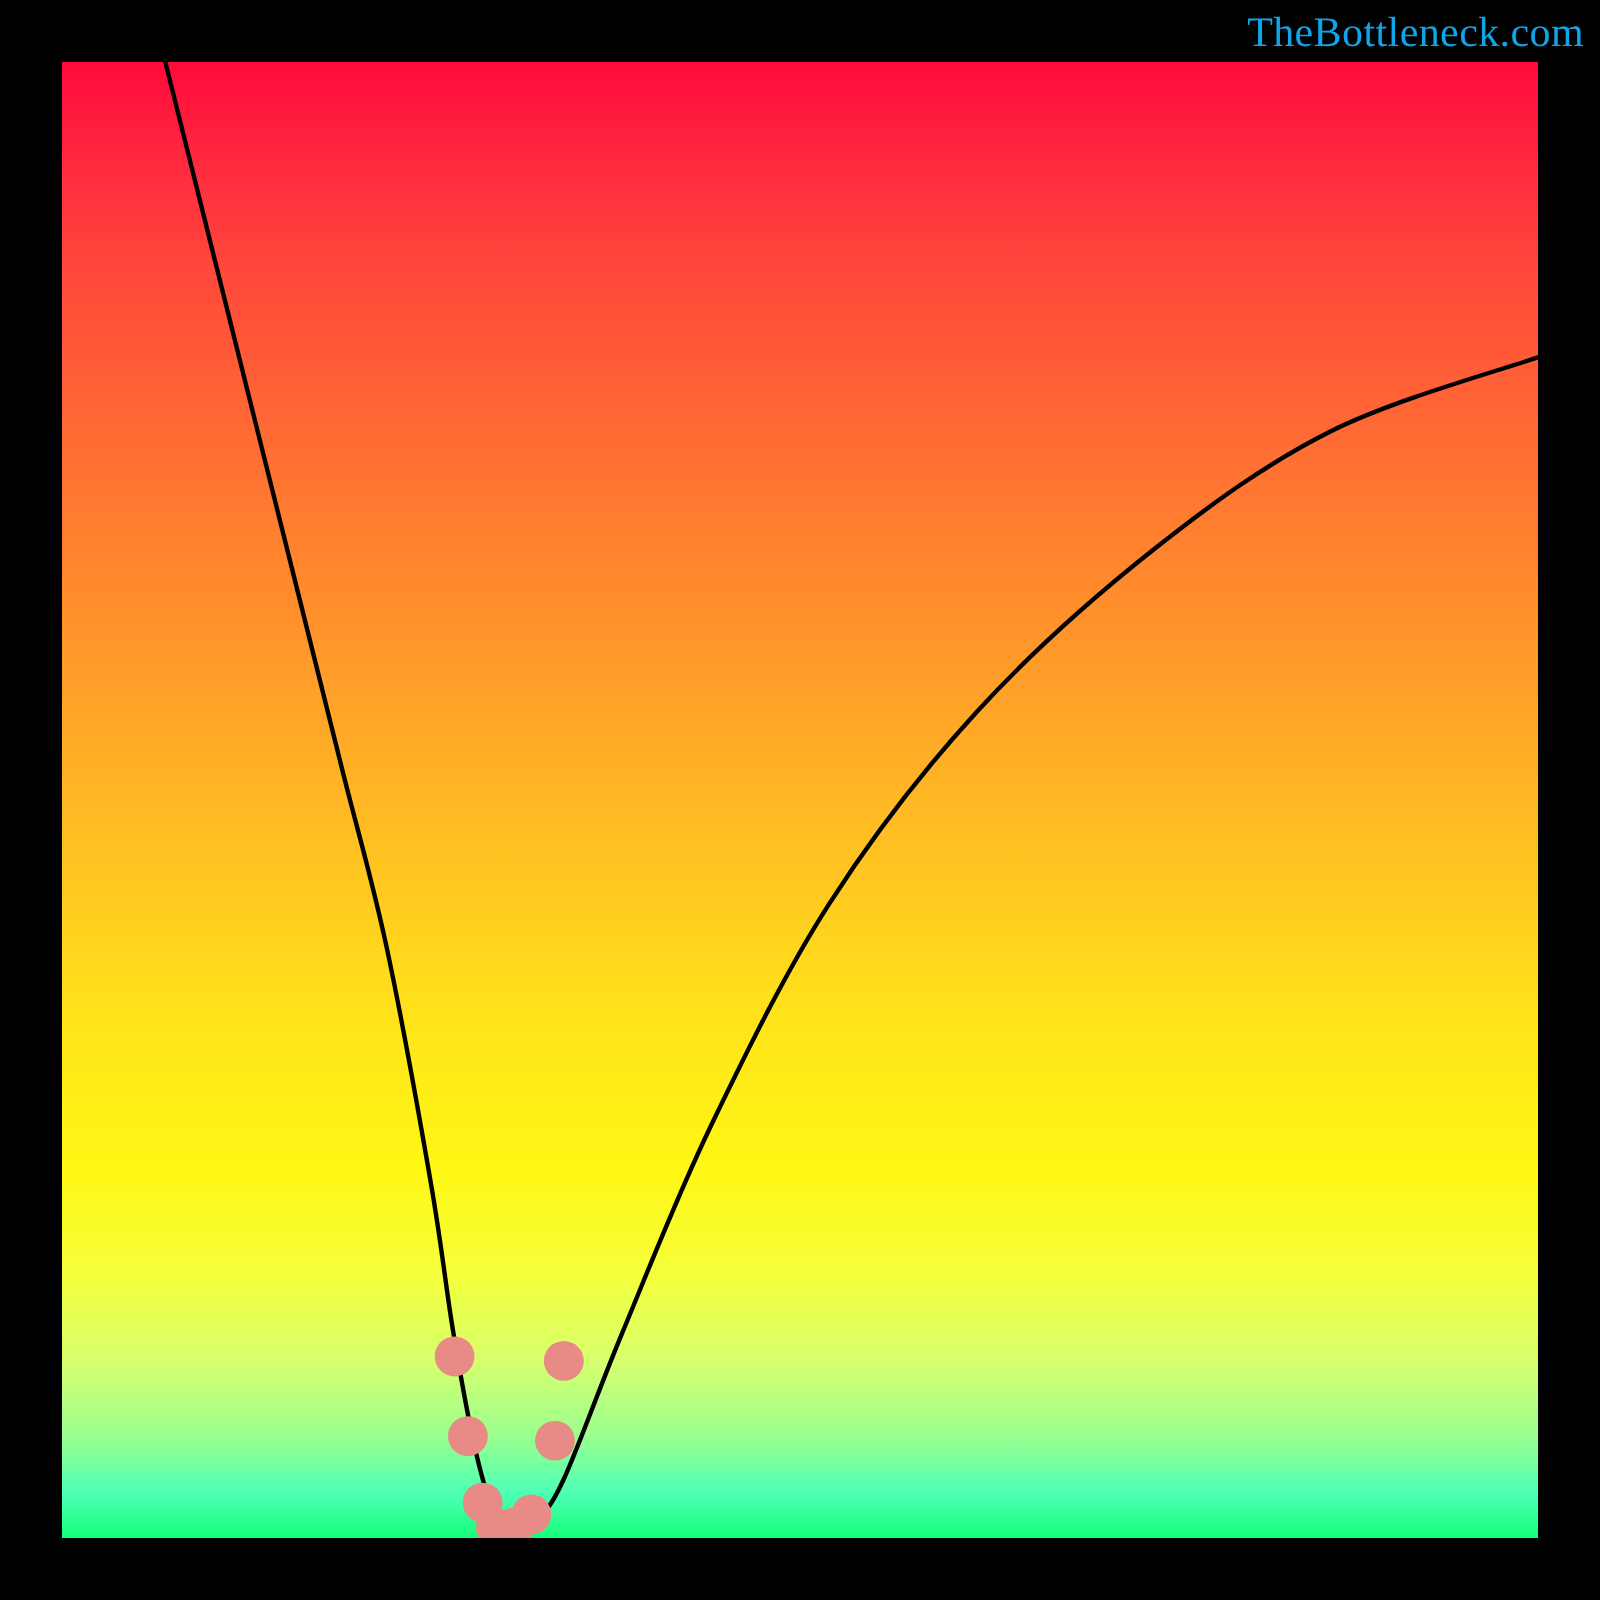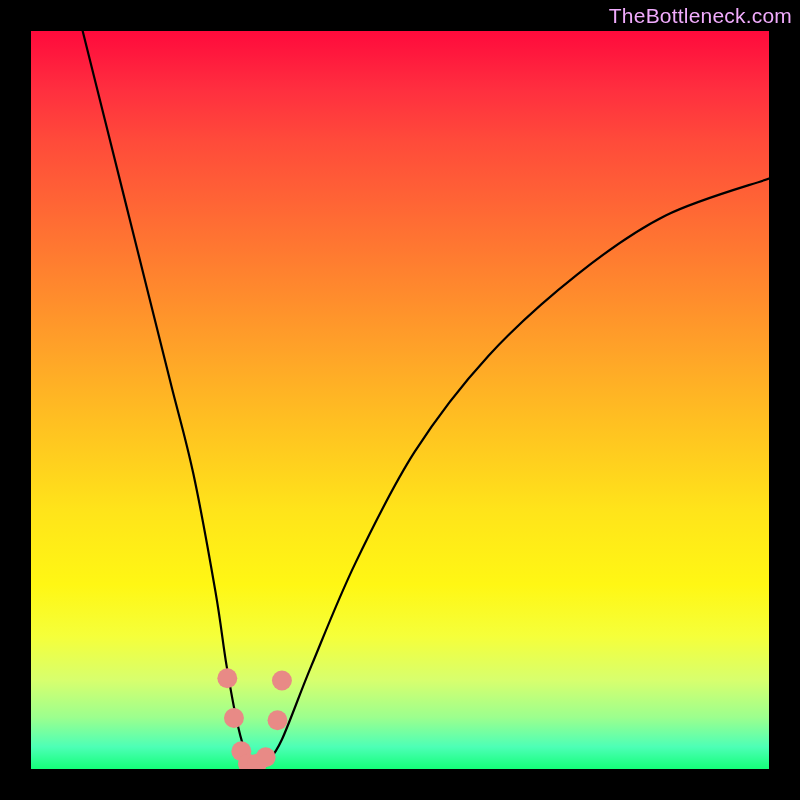--- a/index.html
+++ b/index.html
@@ -15,24 +15,25 @@
     position: relative;
     width: 800px;
     height: 800px;
     background: #000;
   }
   .watermark {
     position: absolute;
     top: 4px;
     right: 8px;
     font-size: 21px;
-    color: #f0abfc;
+    color: #0ea5e9;
     font-weight: 400;
     letter-spacing: 0.2px;
     z-index: 10;
+    font-family: Liberation Serif, serif;
   }
   .plot-area {
     position: absolute;
     left: 31px;
     top: 31px;
     width: 738px;
     height: 738px;
     background: linear-gradient(to bottom,
       #ff0a3c 0%,
       #ff2f3f 8%,

